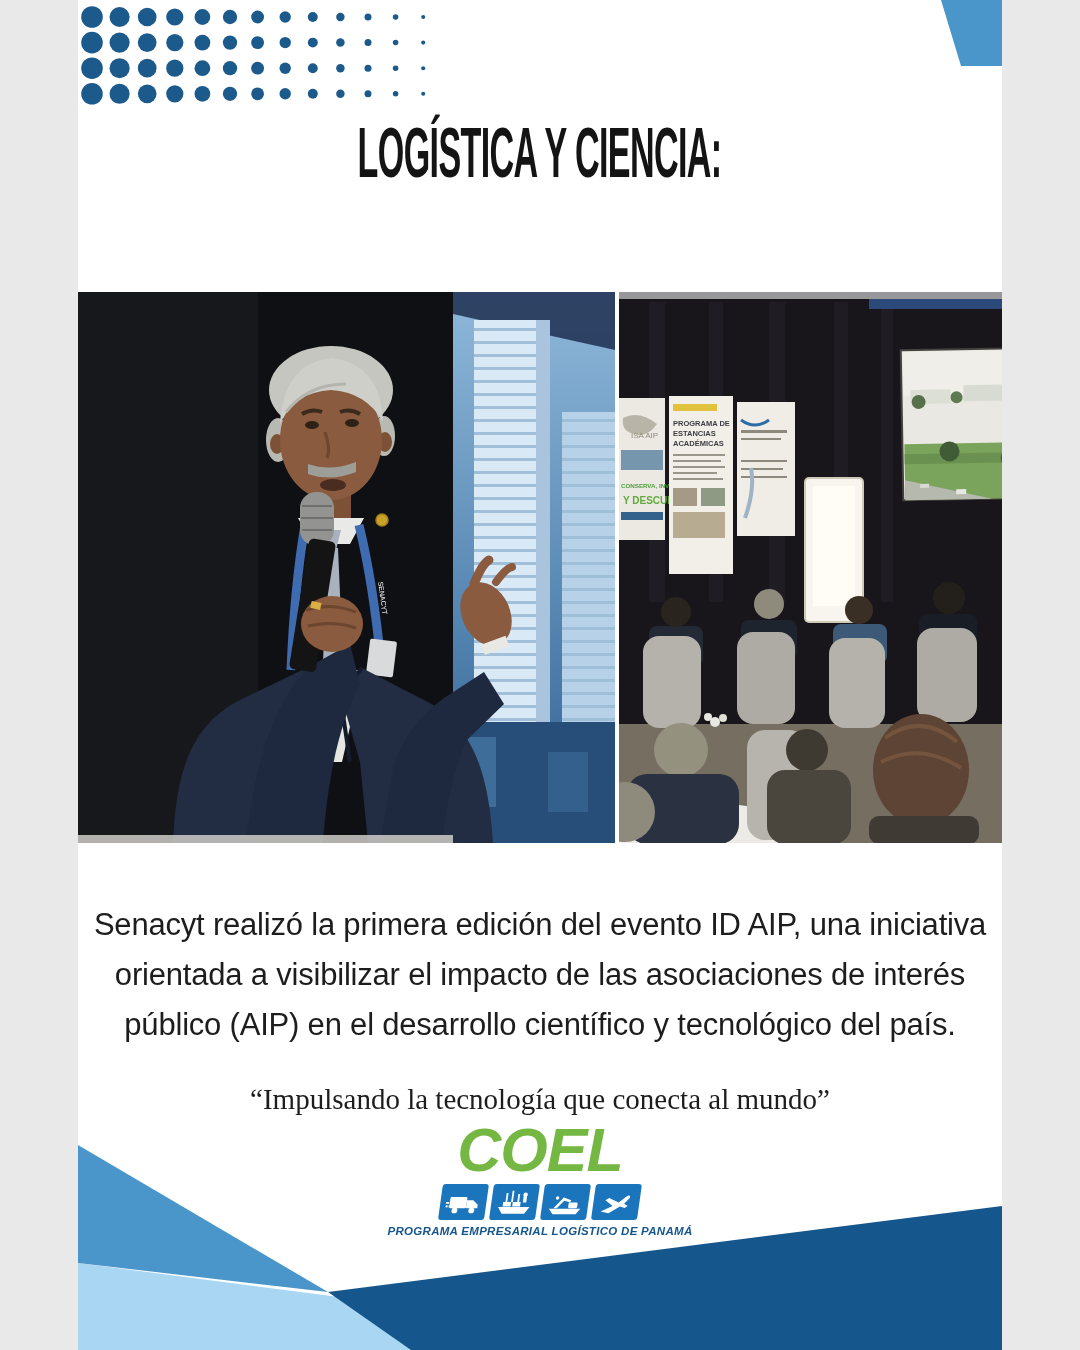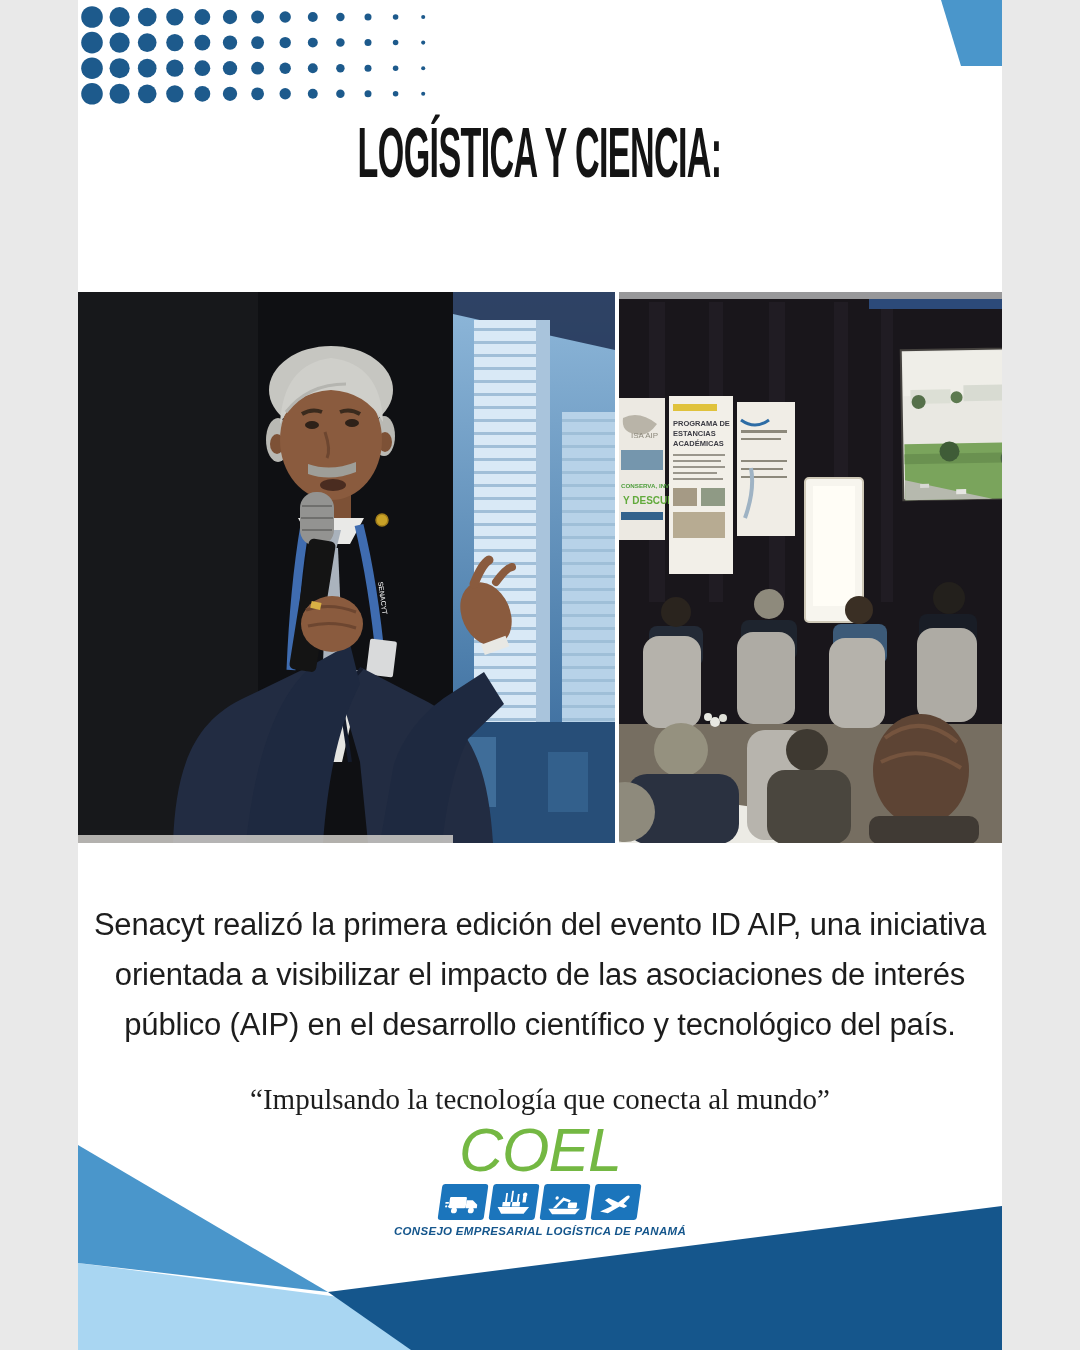--- a/index.html
+++ b/index.html
@@ -32,21 +32,21 @@
   }
   .quote{
     position:absolute;top:1066px;left:0;right:0;margin:17px;text-align:center;z-index:3;
     font-family:"Liberation Serif",serif;font-size:29px;color:var(--text-color,#1d1d1d);
   }
 
   
   .logo-block{position:absolute;top:1120px;left:50%;transform:translateX(-50%);
     display:flex;flex-direction:column;align-items:center;z-index:4;}
   .coel-wordmark{
-    font-size:61px;font-weight:400;font-style:italic;letter-spacing:-1px;
+    font-size:61px;font-weight:700;font-style:italic;letter-spacing:-1px;
     color:var(--logo-green,#74b843);line-height:1.0;
   }
   .icon-row{display:flex;gap:5px;margin-top:3px;}
   .tile{
     width:46px;height:36px;background:var(--icon-blue,#1b75bc);
     border-radius:3px;transform:skewX(-8deg);
     display:flex;align-items:center;justify-content:center;
   }
   .tile svg{width:36px;height:27px;}
   .logo-tagline{
@@ -414,16 +414,16 @@
           <circle cx="8.5" cy="8" r="1.5"></circle>
         </g>
           </svg>
       </span>
       <span class="tile">
         <svg viewBox="0 0 32 24" aria-hidden="true">
           <path fill="#ffffff" d="M3 20 l10 -5 -7 -5 3 -2 9 4 6.5 -5.5 c1.6 -1.3 3.8 -0.5 2.8 1.4 L23 13 l3.5 2.2 -2.6 1.6 -4.2 -1.3 -9.5 6z"></path>
         </svg>
       </span>
     </div>
-    <div class="logo-tagline">CONSEJO EMPRESARIAL LOGÍSTICA DE PANAMÁ</div>
+    <div class="logo-tagline">PROGRAMA EMPRESARIAL LOGÍSTICO DE PANAMÁ</div>
   </div>
 
 </div>
 
 </body></html>

